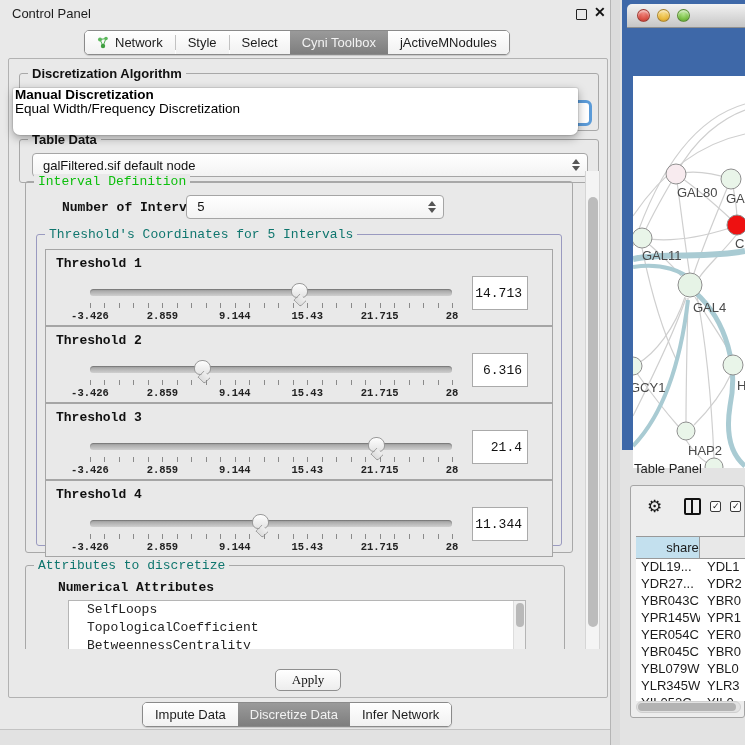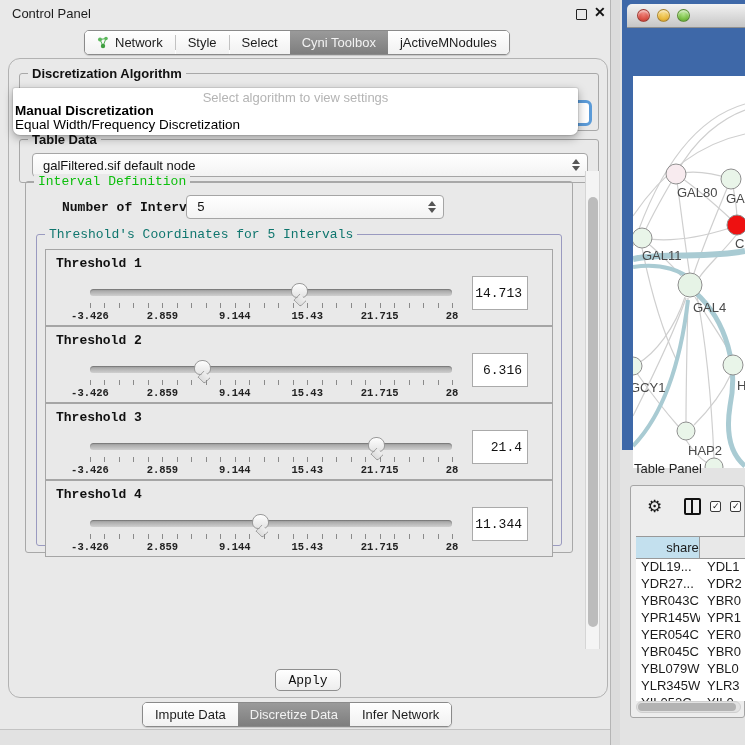--- a/index.html
+++ b/index.html
@@ -12,21 +12,21 @@
   #cp-float { position:absolute; left:576px; top:9px; width:11px; height:11px; border:1.5px solid #222; border-radius:1px; }
   #cp-close { position:absolute; left:594px; top:4px; font-size:14px; font-weight:bold; color:#111; }
 
   .segbar { position:absolute; display:flex; align-items:stretch; background:#fdfdfd; border:1px solid #8a8a8a; border-radius:5px; overflow:hidden; height:25px; box-shadow:0 1px 1px rgba(0,0,0,.15); }
   .seg { display:flex; align-items:center; gap:5px; padding:0 12px; font-size:13px; color:#1c1c1c; white-space:nowrap; background:linear-gradient(#ffffff,#f1f1f1); }
   .seg.selected { background:linear-gradient(#9a9a9a,#7e7e7e); color:#f2f2f2; }
   .seg-sep { width:1px; background:#c2c2c2; margin:4px 0; }
   #top-tabs { left:84px; top:30px; }
   #bottom-tabs { left:142px; top:702px; }
 
-  #cp-body { position:absolute; left:8px; top:58px; width:600px; height:640px; border:1px solid #b2b2b2; border-radius:12px; background:#e9e9e9; }
+  #cp-body { position:absolute; left:8px; top:58px; width:600px; height:640px; border:1px solid #b2b2b2; border-radius:2px; background:#e9e9e9; }
 
   .groupbox { position:absolute; border:1px solid #a8a8a8; border-radius:3px; }
   .grouplabel { position:absolute; top:-8px; left:8px; background:#e9e9e9; padding:0 4px; font-size:13px; white-space:nowrap; }
   .gl-black { color:#111; font-weight:bold; }
   .gl-green { color:#0cbf0c; }
   .gl-blue  { color:#0f766e; }
 
   
   #grp-alg { left:10px; top:14px; width:580px; height:58px; }
   #alg-focus { position:absolute; left:559px; top:41px; width:24px; height:26px; border:3px solid #5b9bd8; border-radius:6px; background:#fff; z-index:5; }
@@ -62,21 +62,21 @@
   .t-value { position:absolute; right:24px; top:26px; width:56px; height:34px; background:#fff; border:1px solid #aaa; font-size:13px; color:#111; display:flex; align-items:center; justify-content:flex-end; padding-right:5px; }
 
   #grp-attrs { left:12px; top:394px; width:540px; height:110px; }
   #lbl-numattrs { position:absolute; left:32px; top:14px; font-size:13px; font-weight:bold; color:#111; }
   #attr-list { position:absolute; left:42px; top:34px; width:458px; height:62px; background:#fff; border:1px solid #b5b5b5; overflow:hidden; font-size:13px; color:#222; }
   .list-item { padding:1px 0 1px 18px; line-height:16px; white-space:nowrap; }
   #attr-vscroll { position:absolute; right:0; top:0; width:12px; height:62px; background:#f0f0f0; border-left:1px solid #ddd; }
   #attr-vscroll .thumb { position:absolute; left:1.5px; top:2px; width:8px; height:24px; background:#b9b9b9; border-radius:5px; }
 
   #apply-row { position:absolute; left:0; top:610px; width:598px; display:flex; justify-content:center; }
-  #apply-btn { min-width:66px; height:22px; background:linear-gradient(#ffffff,#ededed); border:1px solid #8f8f8f; border-radius:5px; font-size:13px; color:#111; font-family:Liberation Mono, monospace; }
+  #apply-btn { min-width:66px; height:22px; background:linear-gradient(#ffffff,#ededed); border:1px solid #8f8f8f; border-radius:5px; font-size:13px; color:#111; font-family:Liberation Serif, serif; }
 
   #cp-bottomstrip { position:absolute; left:0; top:729px; width:610px; height:16px; background:#e2e2e2; border-top:1px solid #c3c3c3; }
 
   
   #alg-popup { position:absolute; left:13px; top:88px; width:565px; height:47px; background:#fff; border-radius:2px 2px 7px 7px; box-shadow:0 3px 10px rgba(0,0,0,.35), 0 0 0 1px rgba(0,0,0,.08); z-index:20; }
   #alg-popup .hint { text-align:center; font-size:13px; color:#b4b4b4; padding-top:2px; height:16px; }
   #alg-popup .opt { font-size:13.5px; color:#000; padding-left:2px; line-height:14px; white-space:nowrap; }
   #alg-popup .opt.bold { font-weight:bold; }
 
   
@@ -241,20 +241,34 @@
                     <span style="left: 80%;">21.715</span>
                     <span style="left: 100%;">28</span>
                   </div>
     </div>
     <div class="t-value">11.344</div>
   </div>
             </div>
         </div>
       </div>
 
+      <div class="groupbox" id="grp-attrs">
+        <span class="grouplabel gl-blue">Attributes to discretize</span>
+        <span id="lbl-numattrs">Numerical Attributes</span>
+        <div id="attr-list">
+          <div id="attr-items">
+              <div class="list-item">SelfLoops</div>
+              <div class="list-item">TopologicalCoefficient</div>
+              <div class="list-item">BetweennessCentrality</div>
+            </div>
+          <div id="attr-vscroll">
+              <div class="thumb"></div>
+            </div>
+        </div>
+      </div>
 
       <div id="main-vscroll">
           <div class="thumb"></div>
         </div>
     </div>
 
     <div id="apply-row">
       <button id="apply-btn">Apply</button>
     </div>
   </div>
@@ -266,21 +280,20 @@
     <div class="seg selected">
         <span>Discretize Data</span>
       </div>
     <div class="seg">
         <span>Infer Network</span>
       </div>
   </div>
   <div id="cp-bottomstrip"></div>
 
   <div id="alg-popup">
-    <div class="hint">Select algorithm to view settings</div>
     <div class="opt bold">Manual Discretization</div>
     <div class="opt">Equal Width/Frequency Discretization</div>
   </div>
 </div>
 
 <div id="right-side">
   <div id="net-window">
     <div id="net-titlebar">
       <div class="tlight" style="background:radial-gradient(circle at 50% 35%, #ef837a, #d94f44 60%, #a8362d);"></div>
       <div class="tlight" style="background:radial-gradient(circle at 50% 35%, #f6d87c, #e8b73a 60%, #b8862a);"></div>

